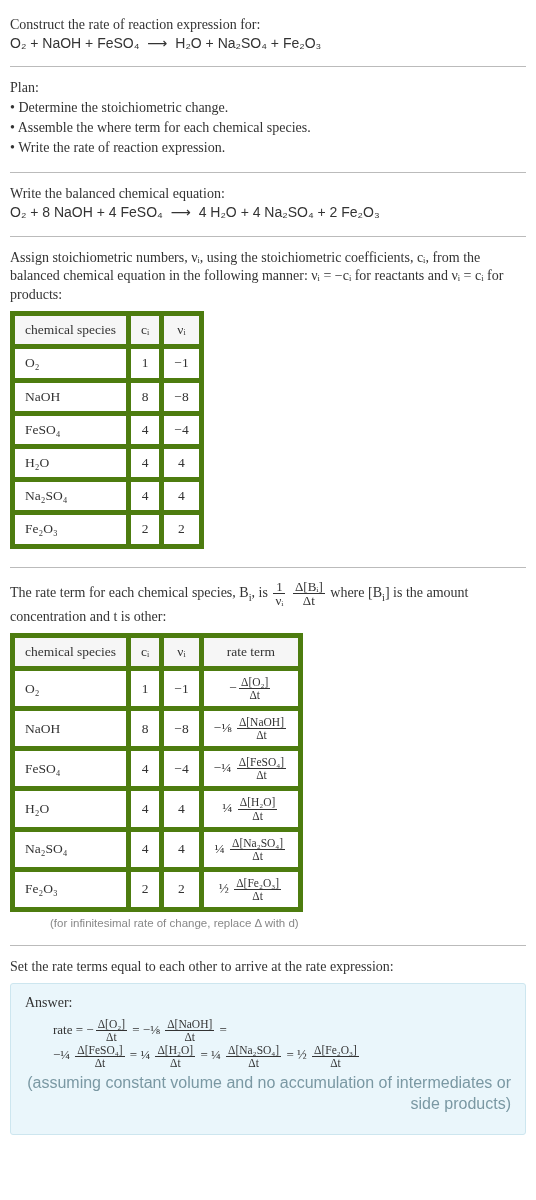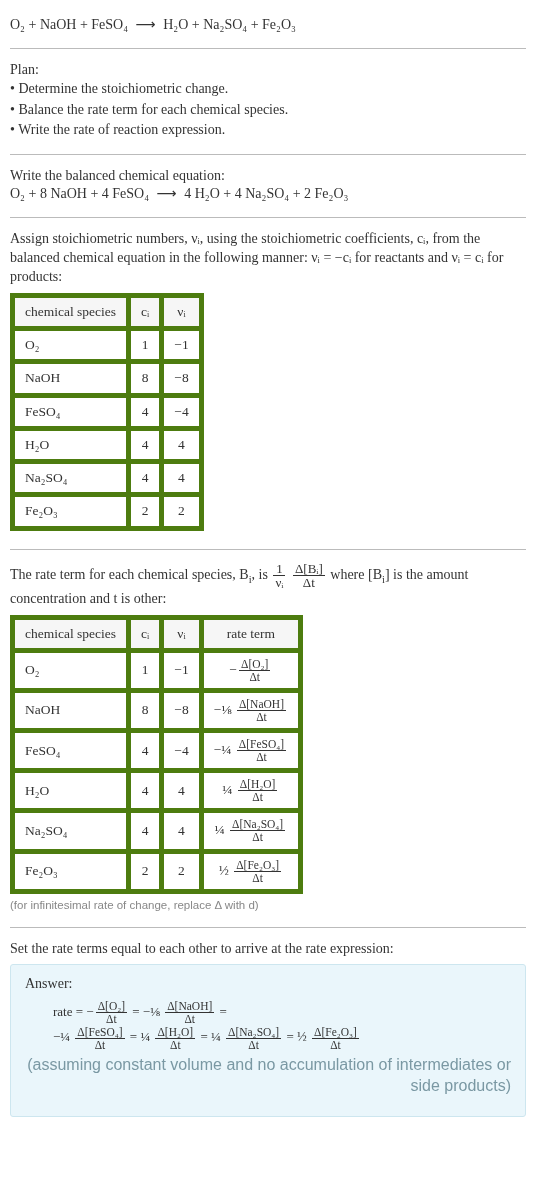--- a/index.html
+++ b/index.html
@@ -8,21 +8,21 @@
     padding: 0;
     font-family: Georgia, 'Times New Roman', serif;
     font-size: 14px;
     color: #333;
     width: 536px;
     background: #fff;
   }
   .page { padding: 8px 10px 20px 10px; }
   .section { padding: 8px 0 10px 0; }
   .hr { border: 0; border-top: 1px solid #bbb; margin: 4px 0; }
-  .eq { font-family: Liberation Serif, serif; }
+  .eq { font-family: Liberation Sans, sans-serif; }
   sub { font-size: 0.75em; vertical-align: sub; }
   .arrow { display:inline-block; padding: 0 4px; }
   .bullet { padding-left: 0; }
   .bullet div { padding: 1px 0; }
   table.data {
     border-collapse: collapse;
     margin: 6px 0 4px 0;
   }
   table.data th, table.data td {
     border: 5px solid #4d7c0f;
@@ -31,20 +31,21 @@
     font-weight: normal;
     font-size: 13.5px;
   }
   table.data th { background: #f6f6f6; }
   table.data td:first-child, table.data th:first-child { text-align: left; }
   .footnote {
     font-size: 11.5px;
     color: #888;
     font-family: Arial, sans-serif;
     margin-top: 2px;
+    margin-left: 40px;
   }
   .answer-box {
     background: #eaf6fb;
     border: 1px solid #cde6ef;
     border-radius: 3px;
     padding: 10px 14px 20px 14px;
     margin-top: 6px;
   }
   .answer-title { margin-bottom: 6px; }
   .answer-rate {
@@ -74,33 +75,34 @@
   .para { line-height: 1.35; }
   .tight { line-height: 1.3; }
   .prompt { font-size: 14px; }
 </style>
 </head>
 <body>
 
 <div class="page">
 
   <div class="section prompt tight">
+    <div>Construct the rate of reaction expression for:</div>
     <div class="eq">
       <span>O₂ + NaOH + FeSO₄</span>
       <span class="arrow">⟶</span>
       <span>H₂O + Na₂SO₄ + Fe₂O₃</span>
     </div>
   </div>
   <hr class="hr">
 
   <div class="section tight">
     <div>Plan:</div>
     <div class="bullet">
       <div>• Determine the stoichiometric change.</div>
-      <div>• Balance the rate term for each chemical species.</div>
+      <div>• Assemble the where term for each chemical species.</div>
       <div>• Write the rate of reaction expression.</div>
     </div>
   </div>
   <hr class="hr">
 
   <div class="section tight">
     <div>Write the balanced chemical equation:</div>
     <div class="eq">
       <span>O₂ + 8 NaOH + 4 FeSO₄</span>
       <span class="arrow">⟶</span>

